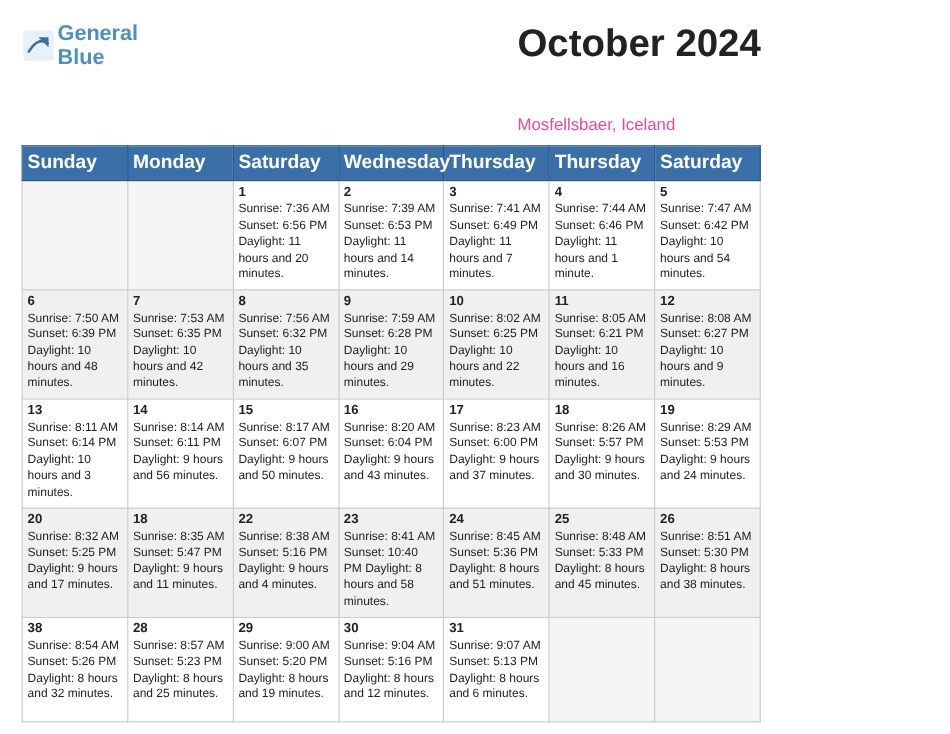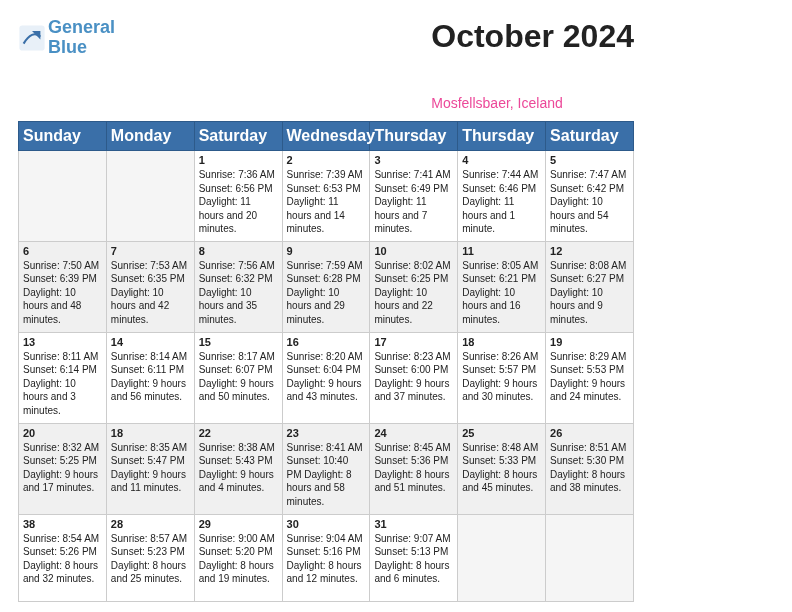--- a/index.html
+++ b/index.html
@@ -286,21 +286,21 @@
           <td>
             <span class="day-number">18</span>
             <div class="day-info">Sunrise: 8:35 AM
 Sunset: 5:47 PM
 Daylight: 9 hours
 and 11 minutes.</div>
           </td>
           <td>
             <span class="day-number">22</span>
             <div class="day-info">Sunrise: 8:38 AM
-Sunset: 5:43 PM
+Sunset: 5:16 PM
 Daylight: 9 hours
 and 4 minutes.</div>
           </td>
           <td>
             <span class="day-number">23</span>
             <div class="day-info">Sunrise: 8:41 AM
 Sunset: 10:40 PM
 Daylight: 8 hours
 and 58 minutes.</div>
           </td>

